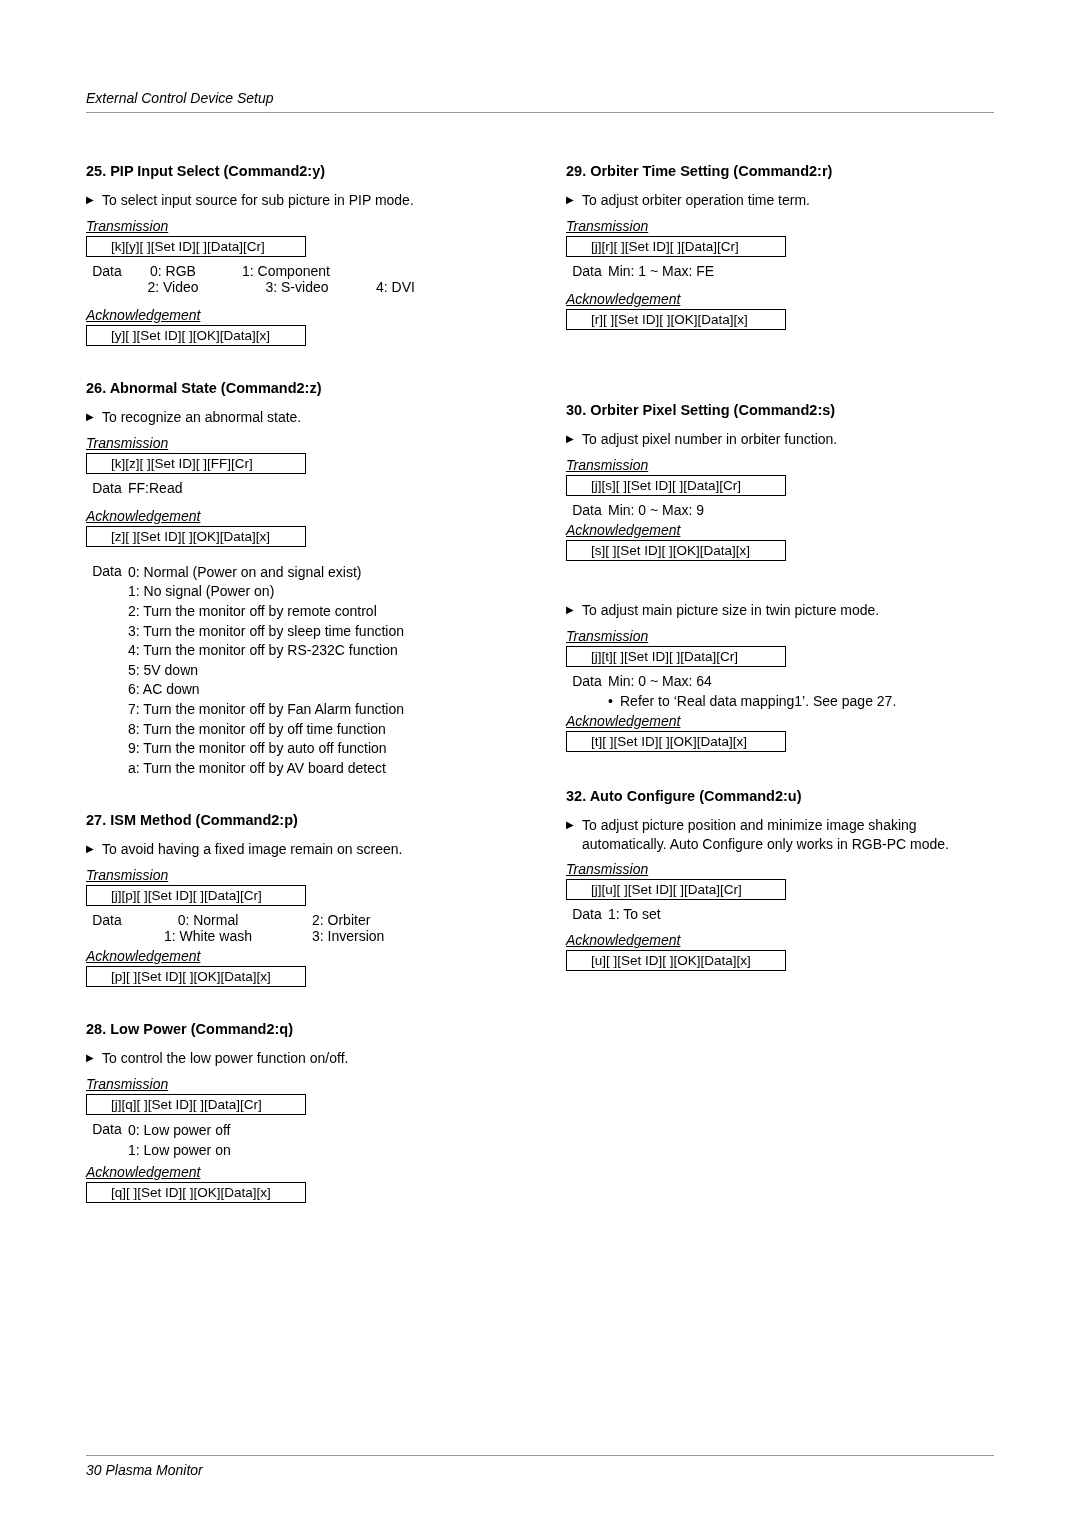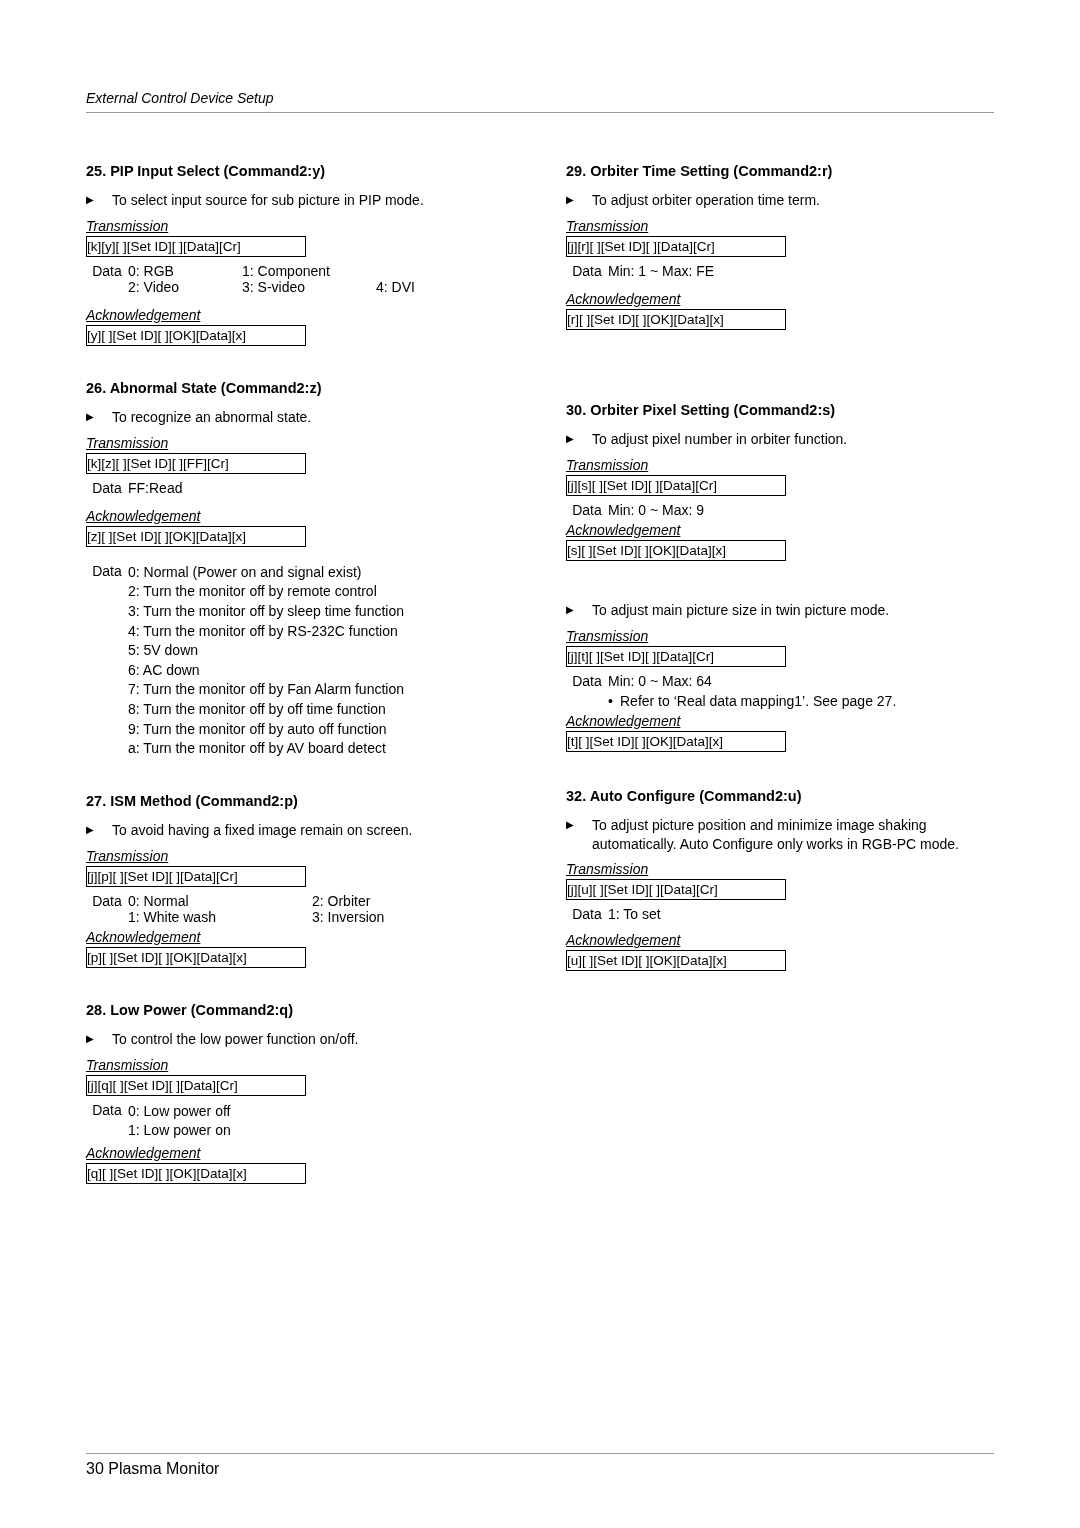--- a/index.html
+++ b/index.html
@@ -30,59 +30,59 @@
   .col { flex: 1; min-width: 0; }
   .cmd-block { margin-bottom: 34px; }
   .cmd-title {
     font-weight: bold;
     font-size: 14.5px;
     margin-bottom: 12px;
   }
   .cmd-desc {
     margin-bottom: 8px;
     position: relative;
-    padding-left: 26px;
+    padding-left: 16px;
     line-height: 1.35;
   }
   .cmd-desc::before {
     content: "\25B6";
     position: absolute;
     left: 0;
     top: 2px;
     font-size: 10px;
   }
   .sub-hdr {
     font-style: italic;
     text-decoration: underline;
     margin-bottom: 2px;
     margin-top: 4px;
   }
   .codebox {
     border: 1px solid #000;
-    padding: 2px 0;
+    padding: 2px 24px;
     width: 220px;
     font-size: 13.5px;
     margin-bottom: 6px;
   }
   .data-line {
     margin-bottom: 4px;
     padding-left: 0px;
     display: flex;
   }
   .data-label {
     width: 42px;
     flex-shrink: 0;
     text-align: center;
   }
   .data-vals { flex: 1; }
   .data-row {
     display: flex;
     gap: 24px;
   }
-  .data-item { white-space: nowrap; }
+  .data-item { white-space: nowrap; text-align: center; }
   .note-line {
     padding-left: 42px;
     margin-bottom: 0;
   }
   .bullet-row {
     position: relative;
     padding-left: 12px;
   }
   .bullet-row::before {
     content: "\2022";
@@ -96,21 +96,22 @@
     left: 86px;
     right: 86px;
     bottom: 50px;
   }
   .footer-rule {
     border: none;
     border-top: 1px solid #999;
     margin-bottom: 6px;
   }
   .footer-text {
-    font-size: 16px;
+    font-style: italic;
+    font-size: 14px;
   }
 </style>
 </head>
 <body>
 
 <div class="header-title">External Control Device Setup</div>
 <hr class="header-rule">
 
 <div class="columns">
 
@@ -147,20 +148,21 @@
       <div class="data-line">
         <div class="data-label">Data</div>
         <div class="data-vals"><span>FF:Read</span></div>
       </div>
       <div class="sub-hdr" style="margin-top:12px">Acknowledgement</div>
       <div class="codebox">[z][  ][Set ID][  ][OK][Data][x]</div>
       <div class="data-line" style="margin-top:16px">
         <div class="data-label">Data</div>
         <div class="data-vals value-list">
           <div>0: Normal (Power on and signal exist)</div>
+          <div>1: No signal (Power on)</div>
           <div>2: Turn the monitor off by remote control</div>
           <div>3: Turn the monitor off by sleep time function</div>
           <div>4: Turn the monitor off by RS-232C function</div>
           <div>5: 5V down</div>
           <div>6: AC down</div>
           <div>7: Turn the monitor off by Fan Alarm function</div>
           <div>8: Turn the monitor off by off time function</div>
           <div>9: Turn the monitor off by auto off function</div>
           <div>a: Turn the monitor off by AV board detect</div>
         </div>

